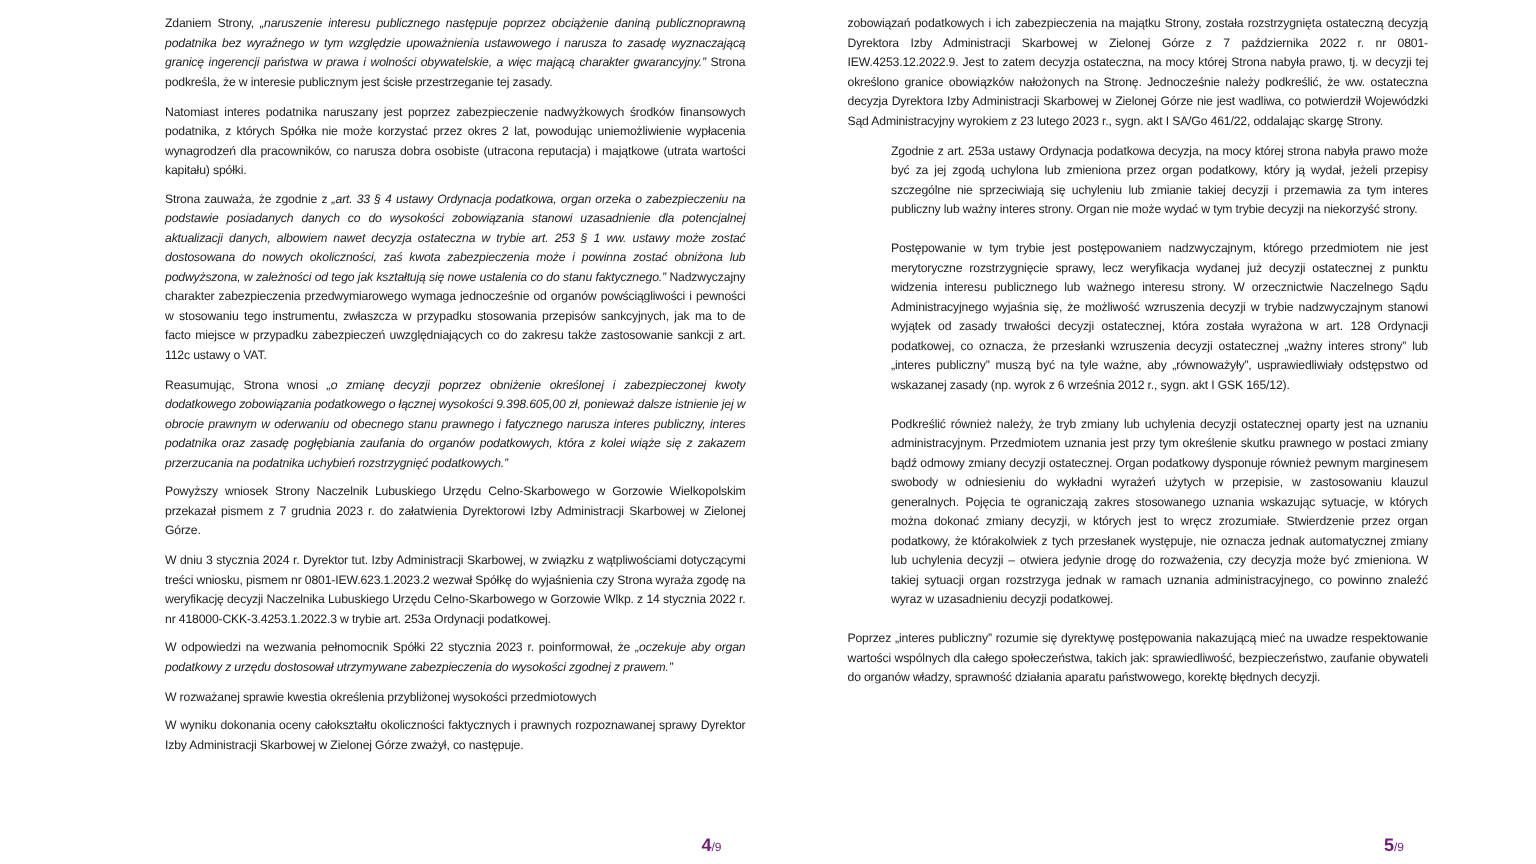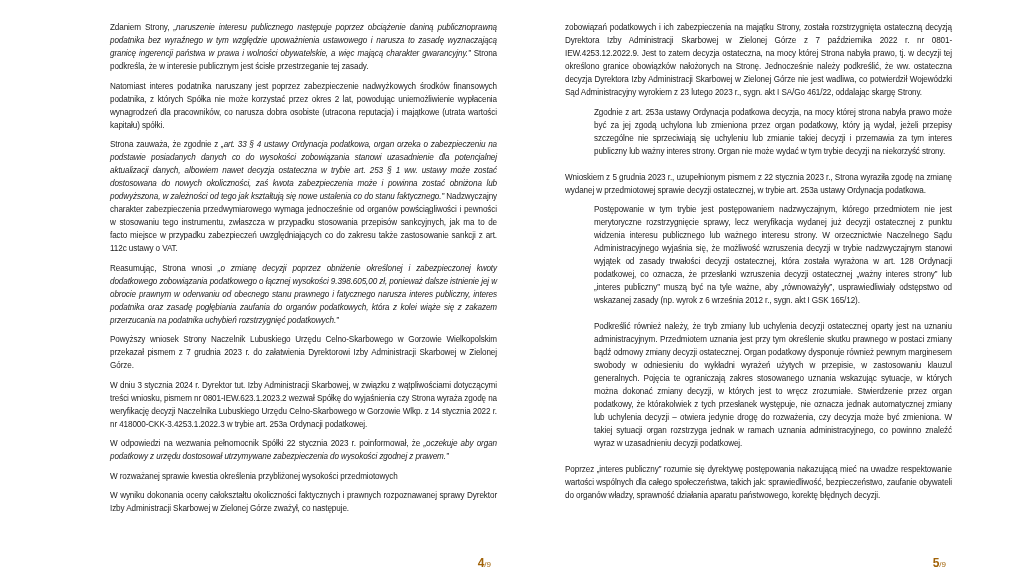--- a/index.html
+++ b/index.html
@@ -1,25 +1,25 @@
 <!DOCTYPE html>
 <html><head>
 <meta charset="utf-8">
 <style>
   html, body { margin:0; padding:0; background:#ffffff; }
   body { width:1024px; height:576px; position:relative; overflow:hidden;
          font-family:"Liberation Sans", sans-serif; color:#222; }
   .page { position:absolute; top:0; height:576px; }
   .page-left { left:110px; width:387px; }
   .page-right { left:565px; width:387px; }
-  .content { position:absolute; left:0; top:21px; width:100%; }
+  .content { position:absolute; left:0; top:9px; width:100%; }
   .para { font-size:8.15px; line-height:13px; text-align:justify; margin:0 0 6.5px 0; letter-spacing:-0.1px; }
   .para.gap { margin-bottom:13px;margin-left:29px; }
   .para i { font-style:italic; }
-  .pagenum { position:absolute; right:6px; bottom:6px; font-weight:bold; font-size:12px; color:#a16207; }
+  .pagenum { position:absolute; right:16px; bottom:6px; font-weight:bold; font-size:12px; color:#701a75; }
   .pagenum .tot { font-size:8px; font-weight:normal; }
 </style>
 </head>
 <body>
 
 <div class="page page-left">
   <div class="content">
     <p class="para"><span>Zdaniem Strony, </span><i>„naruszenie interesu publicznego następuje poprzez obciążenie daniną publicznoprawną podatnika bez wyraźnego w tym względzie upoważnienia ustawowego i narusza to zasadę wyznaczającą granicę ingerencji państwa w prawa i wolności obywatelskie, a więc mającą charakter gwarancyjny.”</i><span> Strona podkreśla, że w interesie publicznym jest ścisłe przestrzeganie tej zasady.</span></p>
     <p class="para"><span>Natomiast interes podatnika naruszany jest poprzez zabezpieczenie nadwyżkowych środków finansowych podatnika, z których Spółka nie może korzystać przez okres 2 lat, powodując uniemożliwienie wypłacenia wynagrodzeń dla pracowników, co narusza dobra osobiste (utracona reputacja) i majątkowe (utrata wartości kapitału) spółki.</span></p>
     <p class="para"><span>Strona zauważa, że zgodnie z </span><i>„art. 33 § 4 ustawy Ordynacja podatkowa, organ orzeka o zabezpieczeniu na podstawie posiadanych danych co do wysokości zobowiązania stanowi uzasadnienie dla potencjalnej aktualizacji danych, albowiem nawet decyzja ostateczna w trybie art. 253 § 1 ww. ustawy może zostać dostosowana do nowych okoliczności, zaś kwota zabezpieczenia może i powinna zostać obniżona lub podwyższona, w zależności od tego jak kształtują się nowe ustalenia co do stanu faktycznego.”</i><span> Nadzwyczajny charakter zabezpieczenia przedwymiarowego wymaga jednocześnie od organów powściągliwości i pewności w stosowaniu tego instrumentu, zwłaszcza w przypadku stosowania przepisów sankcyjnych, jak ma to de facto miejsce w przypadku zabezpieczeń uwzględniających co do zakresu także zastosowanie sankcji z art. 112c ustawy o VAT.</span></p>
@@ -30,19 +30,18 @@
     <p class="para"><span>W rozważanej sprawie kwestia określenia przybliżonej wysokości przedmiotowych</span></p>
     <p class="para"><span>W wyniku dokonania oceny całokształtu okoliczności faktycznych i prawnych rozpoznawanej sprawy Dyrektor Izby Administracji Skarbowej w Zielonej Górze zważył, co następuje.</span></p>
   </div>
   <div class="pagenum"><span>4</span><span class="tot">/9</span></div>
 </div>
 
 <div class="page page-right">
   <div class="content">
     <p class="para"><span>zobowiązań podatkowych i ich zabezpieczenia na majątku Strony, została rozstrzygnięta ostateczną decyzją Dyrektora Izby Administracji Skarbowej w Zielonej Górze z 7 października 2022 r. nr 0801-IEW.4253.12.2022.9. Jest to zatem decyzja ostateczna, na mocy której Strona nabyła prawo, tj. w decyzji tej określono granice obowiązków nałożonych na Stronę. Jednocześnie należy podkreślić, że ww. ostateczna decyzja Dyrektora Izby Administracji Skarbowej w Zielonej Górze nie jest wadliwa, co potwierdził Wojewódzki Sąd Administracyjny wyrokiem z 23 lutego 2023 r., sygn. akt I SA/Go 461/22, oddalając skargę Strony.</span></p>
     <p class="para gap"><span>Zgodnie z art. 253a ustawy Ordynacja podatkowa decyzja, na mocy której strona nabyła prawo może być za jej zgodą uchylona lub zmieniona przez organ podatkowy, który ją wydał, jeżeli przepisy szczególne nie sprzeciwiają się uchyleniu lub zmianie takiej decyzji i przemawia za tym interes publiczny lub ważny interes strony. Organ nie może wydać w tym trybie decyzji na niekorzyść strony.</span></p>
-    <p class="para"><span>Wnioskiem z 5 grudnia 2023 r., uzupełnionym pismem z 22 stycznia 2023 r., Strona wyraziła zgodę na zmianę wydanej w przedmiotowej sprawie decyzji ostatecznej, w trybie art. 253a ustawy Ordynacja podatkowa.</span></p>
     <p class="para gap"><span>Postępowanie w tym trybie jest postępowaniem nadzwyczajnym, którego przedmiotem nie jest merytoryczne rozstrzygnięcie sprawy, lecz weryfikacja wydanej już decyzji ostatecznej z punktu widzenia interesu publicznego lub ważnego interesu strony. W orzecznictwie Naczelnego Sądu Administracyjnego wyjaśnia się, że możliwość wzruszenia decyzji w trybie nadzwyczajnym stanowi wyjątek od zasady trwałości decyzji ostatecznej, która została wyrażona w art. 128 Ordynacji podatkowej, co oznacza, że przesłanki wzruszenia decyzji ostatecznej „ważny interes strony” lub „interes publiczny” muszą być na tyle ważne, aby „równoważyły”, usprawiedliwiały odstępstwo od wskazanej zasady (np. wyrok z 6 września 2012 r., sygn. akt I GSK 165/12).</span></p>
     <p class="para gap"><span>Podkreślić również należy, że tryb zmiany lub uchylenia decyzji ostatecznej oparty jest na uznaniu administracyjnym. Przedmiotem uznania jest przy tym określenie skutku prawnego w postaci zmiany bądź odmowy zmiany decyzji ostatecznej. Organ podatkowy dysponuje również pewnym marginesem swobody w odniesieniu do wykładni wyrażeń użytych w przepisie, w zastosowaniu klauzul generalnych. Pojęcia te ograniczają zakres stosowanego uznania wskazując sytuacje, w których można dokonać zmiany decyzji, w których jest to wręcz zrozumiałe. Stwierdzenie przez organ podatkowy, że którakolwiek z tych przesłanek występuje, nie oznacza jednak automatycznej zmiany lub uchylenia decyzji – otwiera jedynie drogę do rozważenia, czy decyzja może być zmieniona. W takiej sytuacji organ rozstrzyga jednak w ramach uznania administracyjnego, co powinno znaleźć wyraz w uzasadnieniu decyzji podatkowej.</span></p>
     <p class="para"><span>Poprzez „interes publiczny” rozumie się dyrektywę postępowania nakazującą mieć na uwadze respektowanie wartości wspólnych dla całego społeczeństwa, takich jak: sprawiedliwość, bezpieczeństwo, zaufanie obywateli do organów władzy, sprawność działania aparatu państwowego, korektę błędnych decyzji.</span></p>
   </div>
   <div class="pagenum"><span>5</span><span class="tot">/9</span></div>
 </div>
 
 </body></html>

